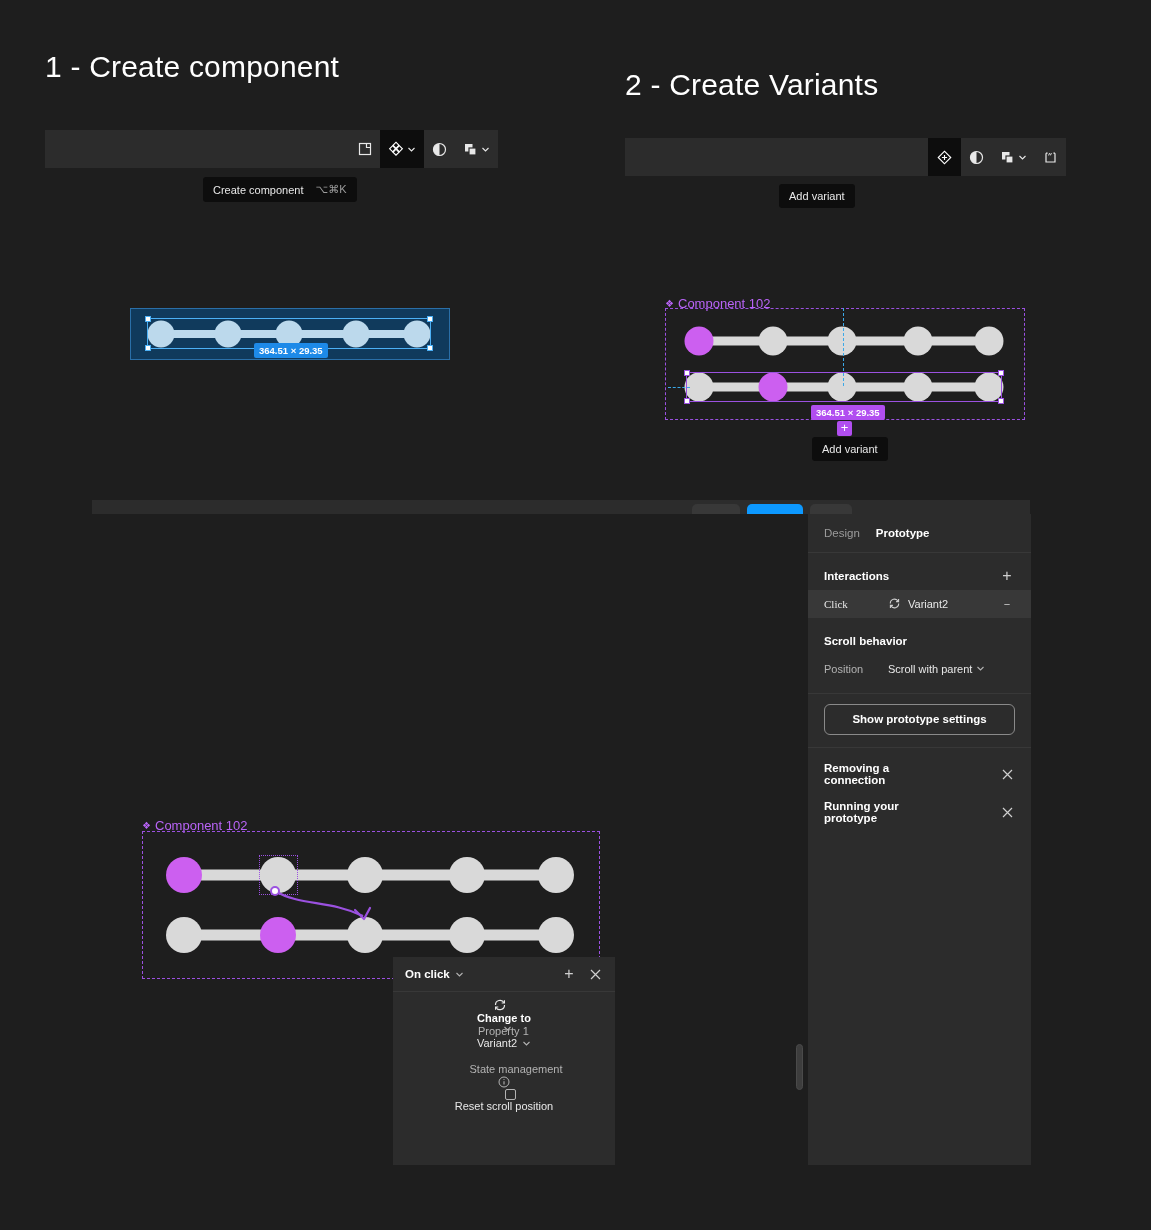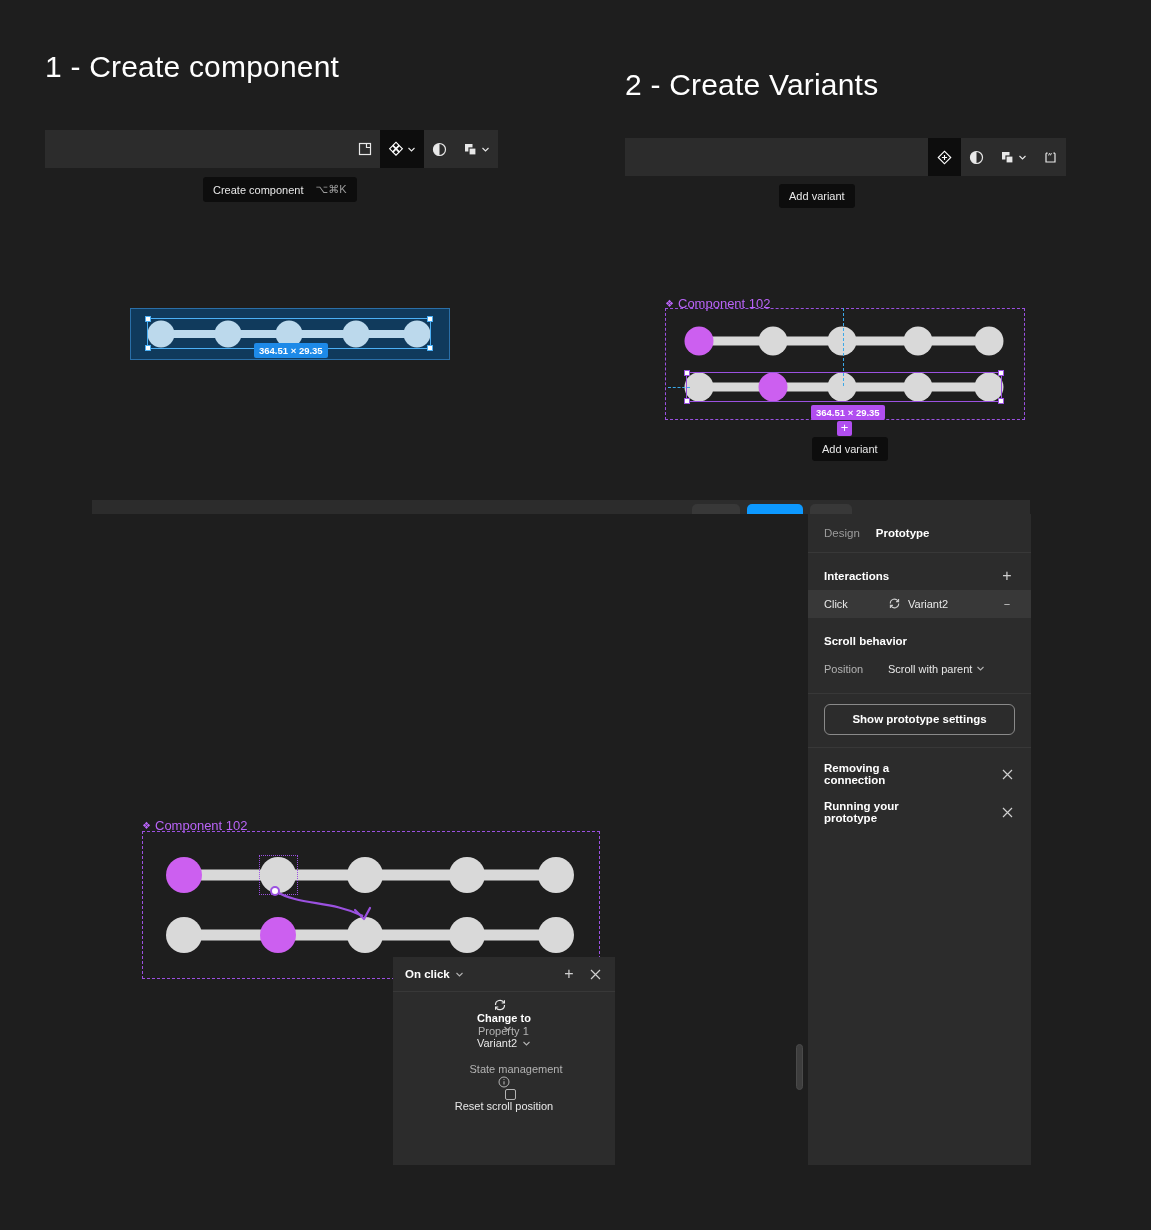--- a/index.html
+++ b/index.html
@@ -226,21 +226,21 @@
   .icon-btn {
     width: 16px; height: 16px;
     display: flex; align-items: center; justify-content: center;
     color: #cfcfcf; cursor: pointer;
   }
   .interaction-row {
     display: flex; align-items: center;
     height: 27px; margin: 2px -16px 0 -16px; padding: 0 16px;
     background: #383838;
   }
-  .interaction-row .label { width: 64px; color: #e8e8e8; }
+  .interaction-row .label { width: 64px; color: #e8e8e8; font-family: Liberation Serif, serif; }
   .interaction-row .value { color: #e8e8e8; }
   .sb-label { color: #b3b3b3; width: 64px; }
   .sb-value { color: #e8e8e8; display: flex; align-items: center; gap: 4px; cursor: pointer; }
   .sb-btn {
     display: block; width: 100%;
     height: 31px; line-height: 29px;
     text-align: center;
     background: transparent;
     border: 1px solid #8a8a8a;
     border-radius: 6px;

